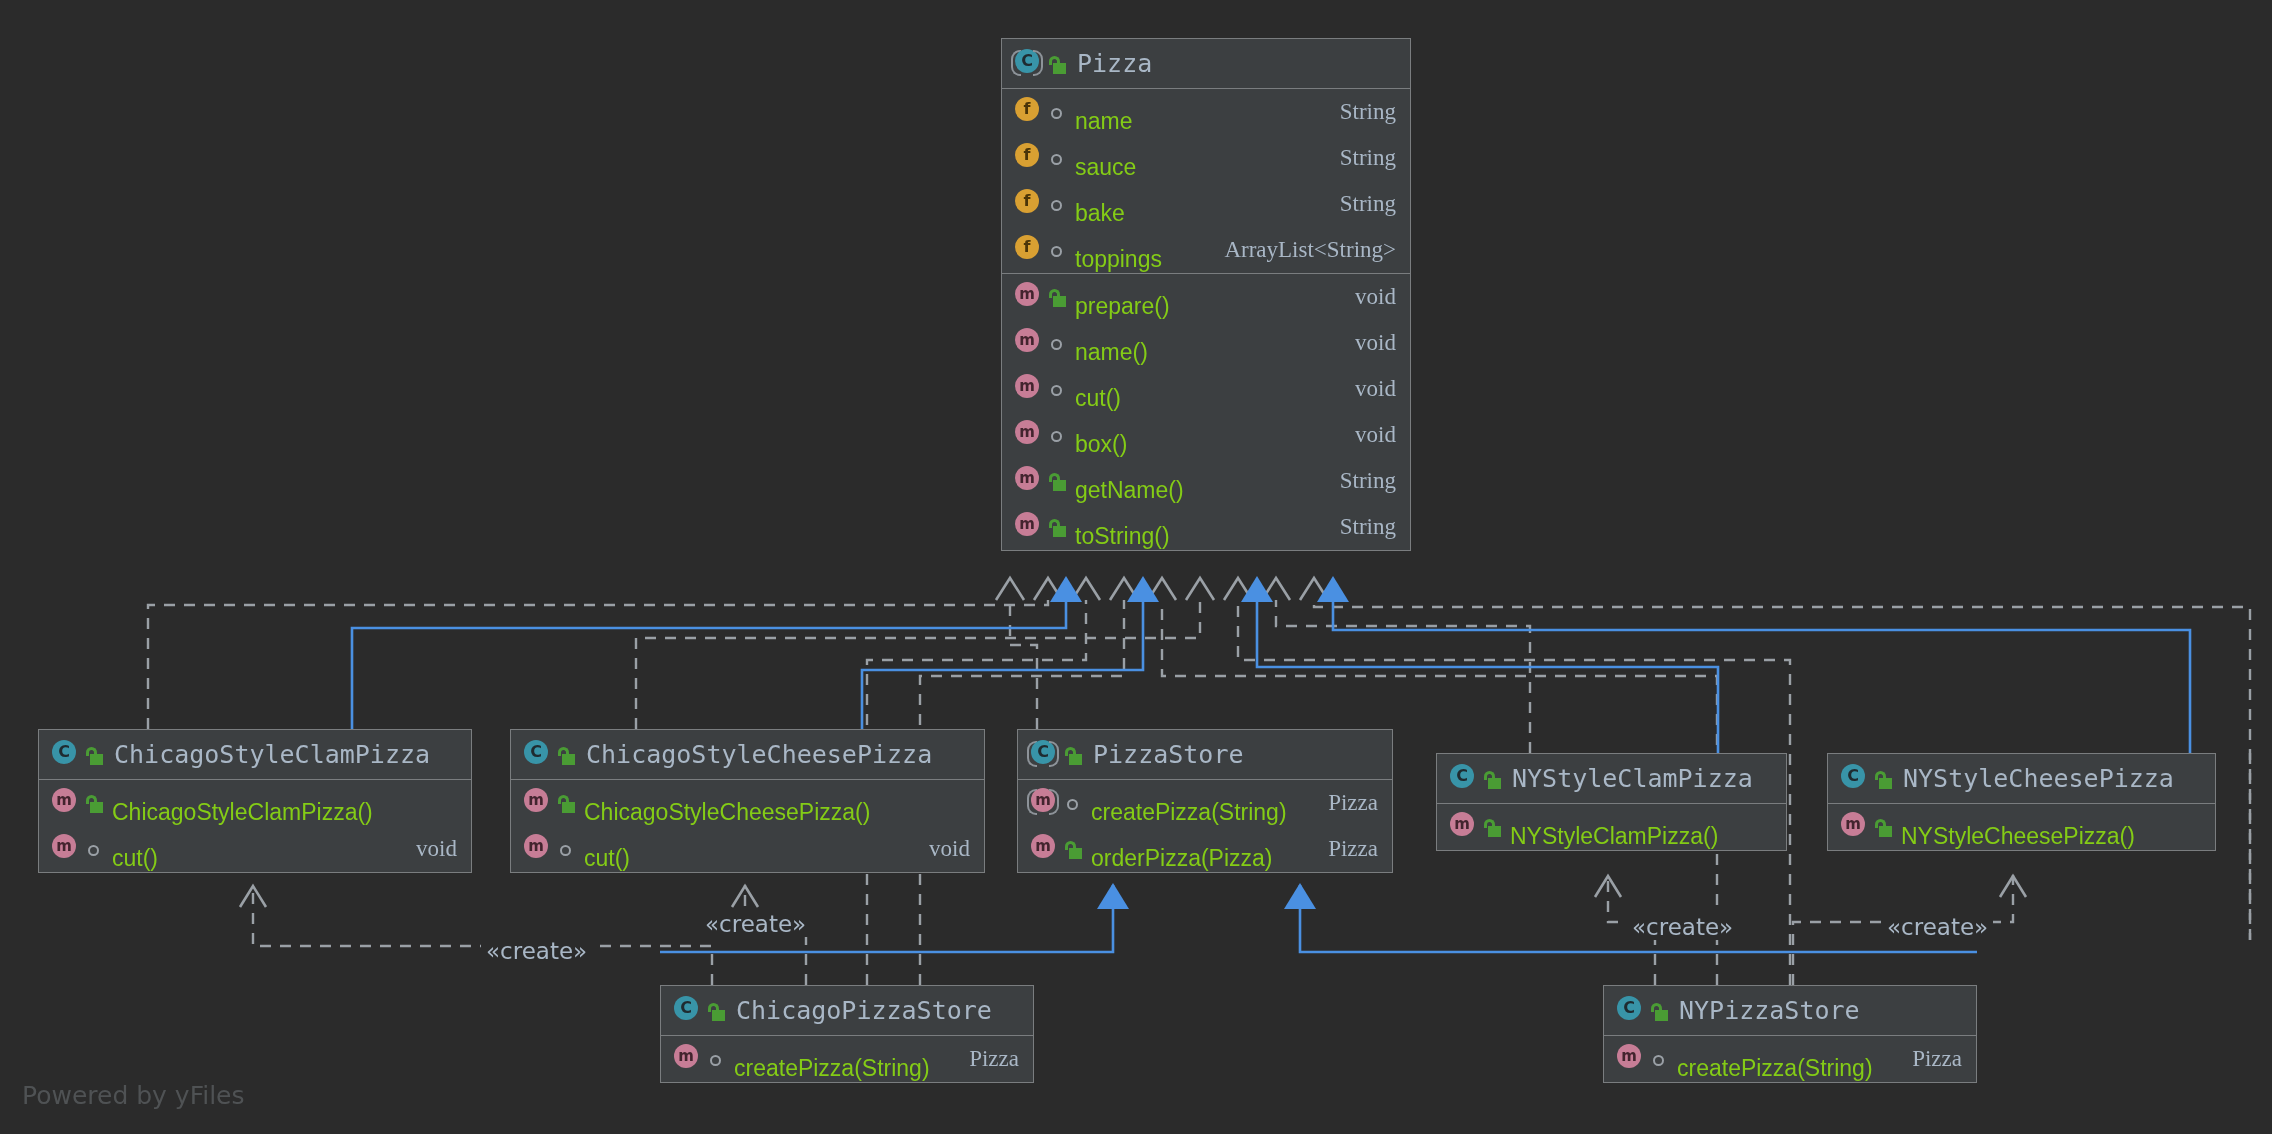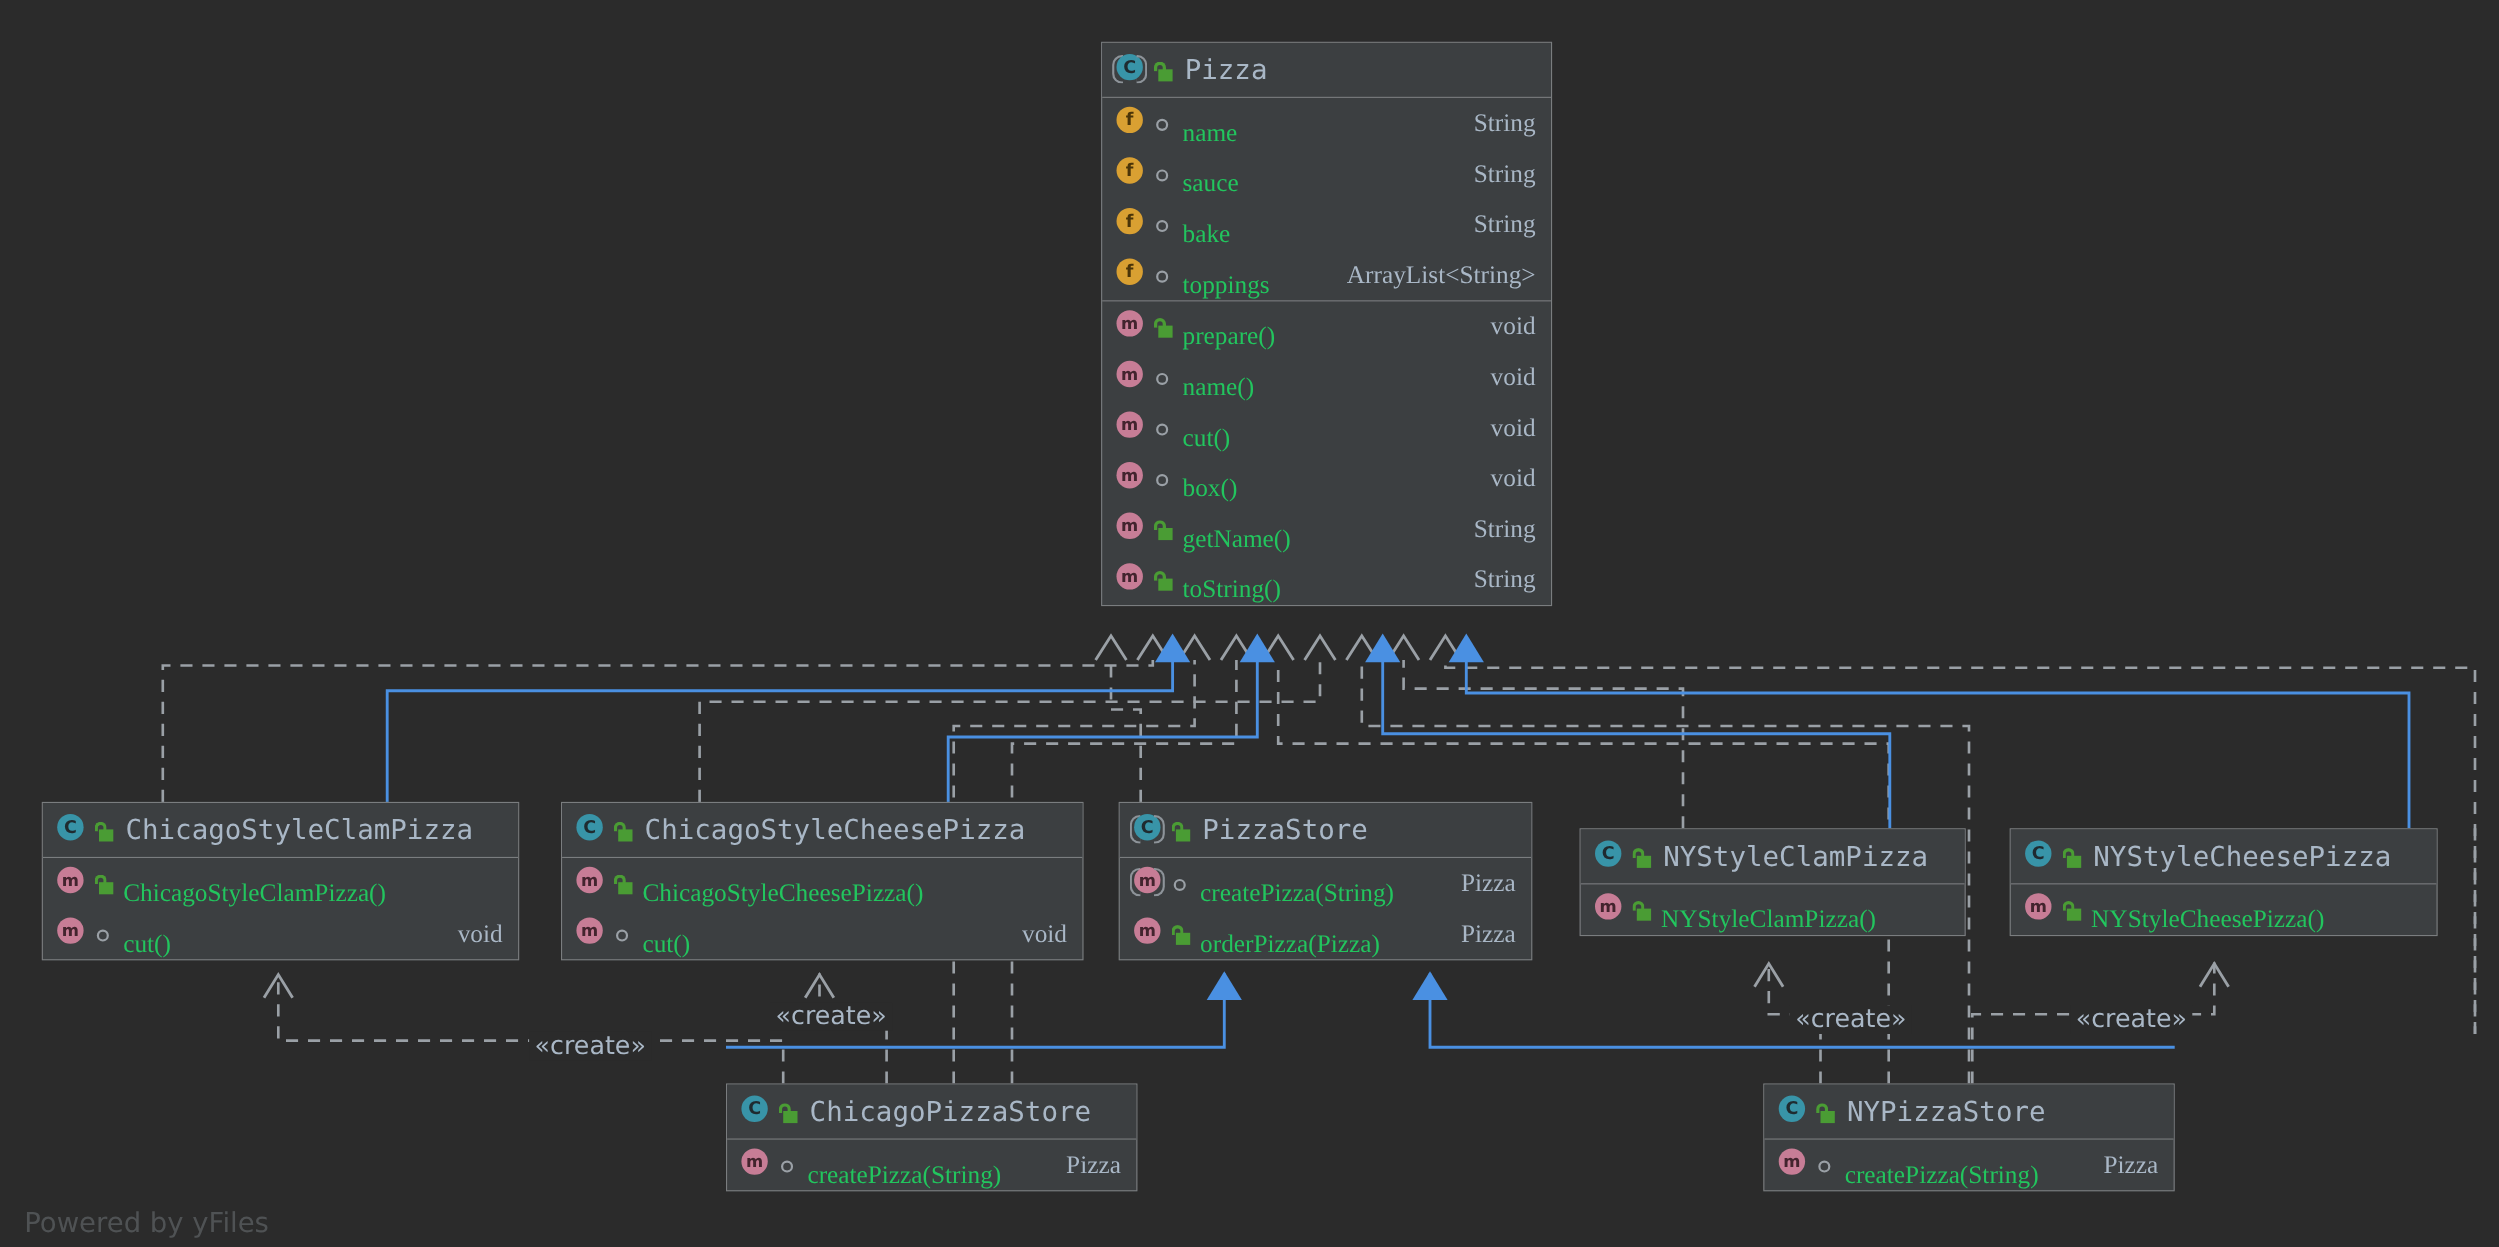--- a/index.html
+++ b/index.html
@@ -37,22 +37,22 @@
   }
   .uml-section { border-bottom: 1px solid #7a7d7f; }
   .uml-section.last { border-bottom: none; }
   .uml-row {
     display: flex; align-items: center;
     height: 46px;
     padding: 0 14px 0 10px;
     white-space: nowrap;
   }
   .uml-row .rname {
-    color: #22c55e;
-    font-family: Liberation Serif, serif;
+    color: #84cc16;
+    font-family: Liberation Sans, sans-serif;
     font-size: 23px;
     margin-left: 6px;
     margin-top: 18px;
   }
   .uml-row .rtype {
     margin-left: auto;
     padding-left: 22px;
     color: #a9b7c6;
     font-family: Liberation Serif, serif;
     font-size: 23px;
@@ -141,21 +141,21 @@
   .ico-dot::after {
     content: "";
     position: absolute; left: 4px; top: 8px;
     width: 7px; height: 7px; border-radius: 50%;
     border: 2px solid #9aa0a6;
   }
 
   
   #watermark {
     position: absolute;
-    left: 22px; bottom: 8px;
+    left: 22px; bottom: 24px;
     color: #4f5254;
     font-family: "DejaVu Sans", sans-serif;
     font-size: 25px;
     z-index: 2;
   }
 </style>
 </head>
 <body>
 
 <div id="stage">

